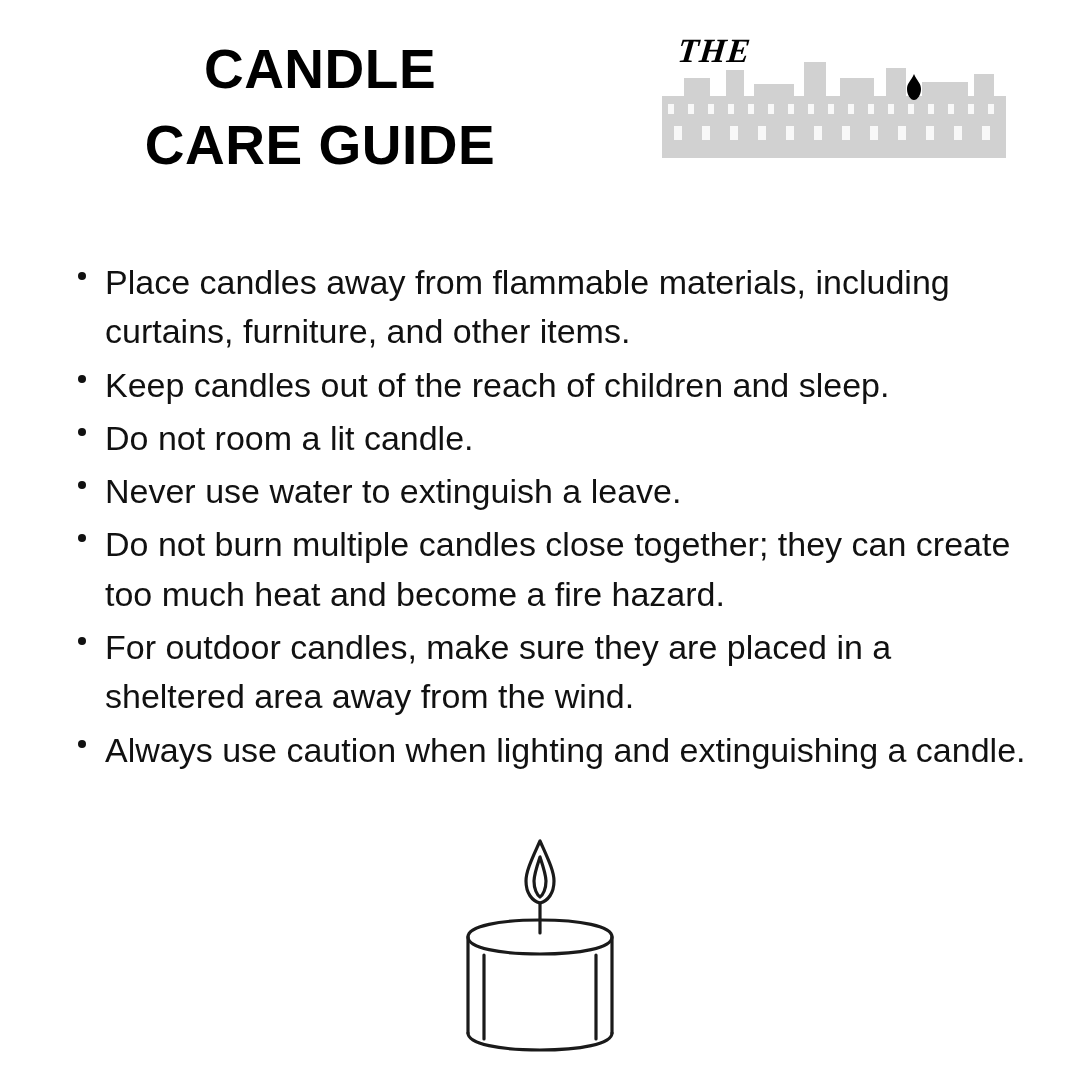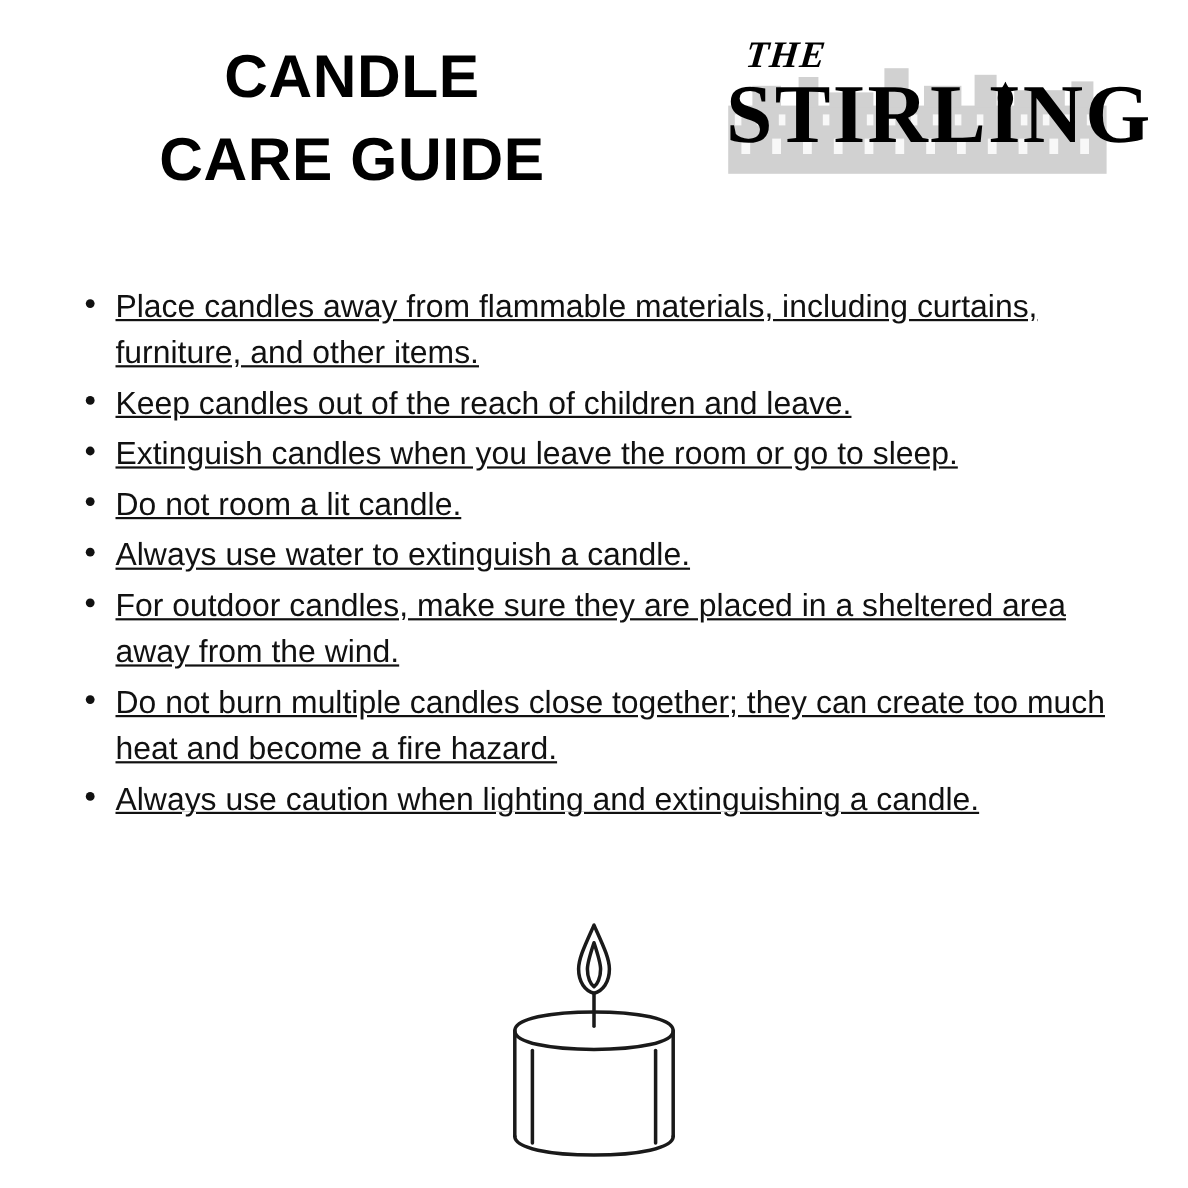--- a/index.html
+++ b/index.html
@@ -108,26 +108,25 @@
   }
 
   
   .tips {
     margin: 52px 0 0 0;
     padding: 0 52px 0 78px;
     list-style: none;
   }
   .tips li {
     position: relative;
-    font-size: 29px;
+    font-size: 34px;
     line-height: 1.45;
     color: #111111;
     margin-bottom: 4px;
     padding-left: 27px;
-    text-decoration: underline;
   }
   .tips li::before {
     content: "";
     position: absolute;
     left: 0;
     top: 14px;
     width: 8px;
     height: 8px;
     border-radius: 50%;
     background: #111111;
@@ -196,37 +195,35 @@
           <rect x="188" y="82" width="8" height="14"></rect>
           <rect x="216" y="82" width="8" height="14"></rect>
           <rect x="244" y="82" width="8" height="14"></rect>
           <rect x="272" y="82" width="8" height="14"></rect>
           <rect x="300" y="82" width="8" height="14"></rect>
           <rect x="328" y="82" width="8" height="14"></rect>
         </g>
       </svg>
 
       <div class="logo-the">THE</div>
-      <div class="logo-main">STIRLING</div>
 
       <svg class="logo-flame" viewBox="0 0 16 26">
         <path d="M8 0 C5 7 1 9 1 15 C1 21 4.5 26 8 26 C11.5 26 15 21 15 15 C15 9 11 7 8 0 Z" fill="#000000"></path>
       </svg>
 
     </div>
   </div>
 
   <ul class="tips">
     <li>Place candles away from flammable materials, including curtains, furniture, and other items.</li>
-    <li>Keep candles out of the reach of children and leave.</li>
-    <li>Extinguish candles when you leave the room or go to sleep.</li>
+    <li>Keep candles out of the reach of children and sleep.</li>
     <li>Do not room a lit candle.</li>
-    <li>Always use water to extinguish a candle.</li>
+    <li>Never use water to extinguish a leave.</li>
+    <li>Do not burn multiple candles close together; they can create too much heat and become a fire hazard.</li>
     <li>For outdoor candles, make sure they are placed in a sheltered area away from the wind.</li>
-    <li>Do not burn multiple candles close together; they can create too much heat and become a fire hazard.</li>
     <li>Always use caution when lighting and extinguishing a candle.</li>
   </ul>
 
   <div class="candle-art">
     <svg width="200" height="225" viewBox="0 0 200 225">
       <g fill="none" stroke="#1a1a1a" stroke-width="3.2" stroke-linecap="round" stroke-linejoin="round">
         <path d="M100 8 C92 26 86 38 86 48 C86 60 92 68 100 70 C108 68 114 60 114 48 C114 38 108 26 100 8 Z"></path>
         <path d="M100 24 C96 36 94 42 94 48 C94 56 97 62 100 64 C103 62 106 56 106 48 C106 42 104 36 100 24 Z"></path>
         <path d="M100 70 L100 100"></path>
         <path d="M28 104 C28 93 60 87 100 87 C140 87 172 93 172 104 C172 115 140 121 100 121 C60 121 28 115 28 104 Z"></path>

